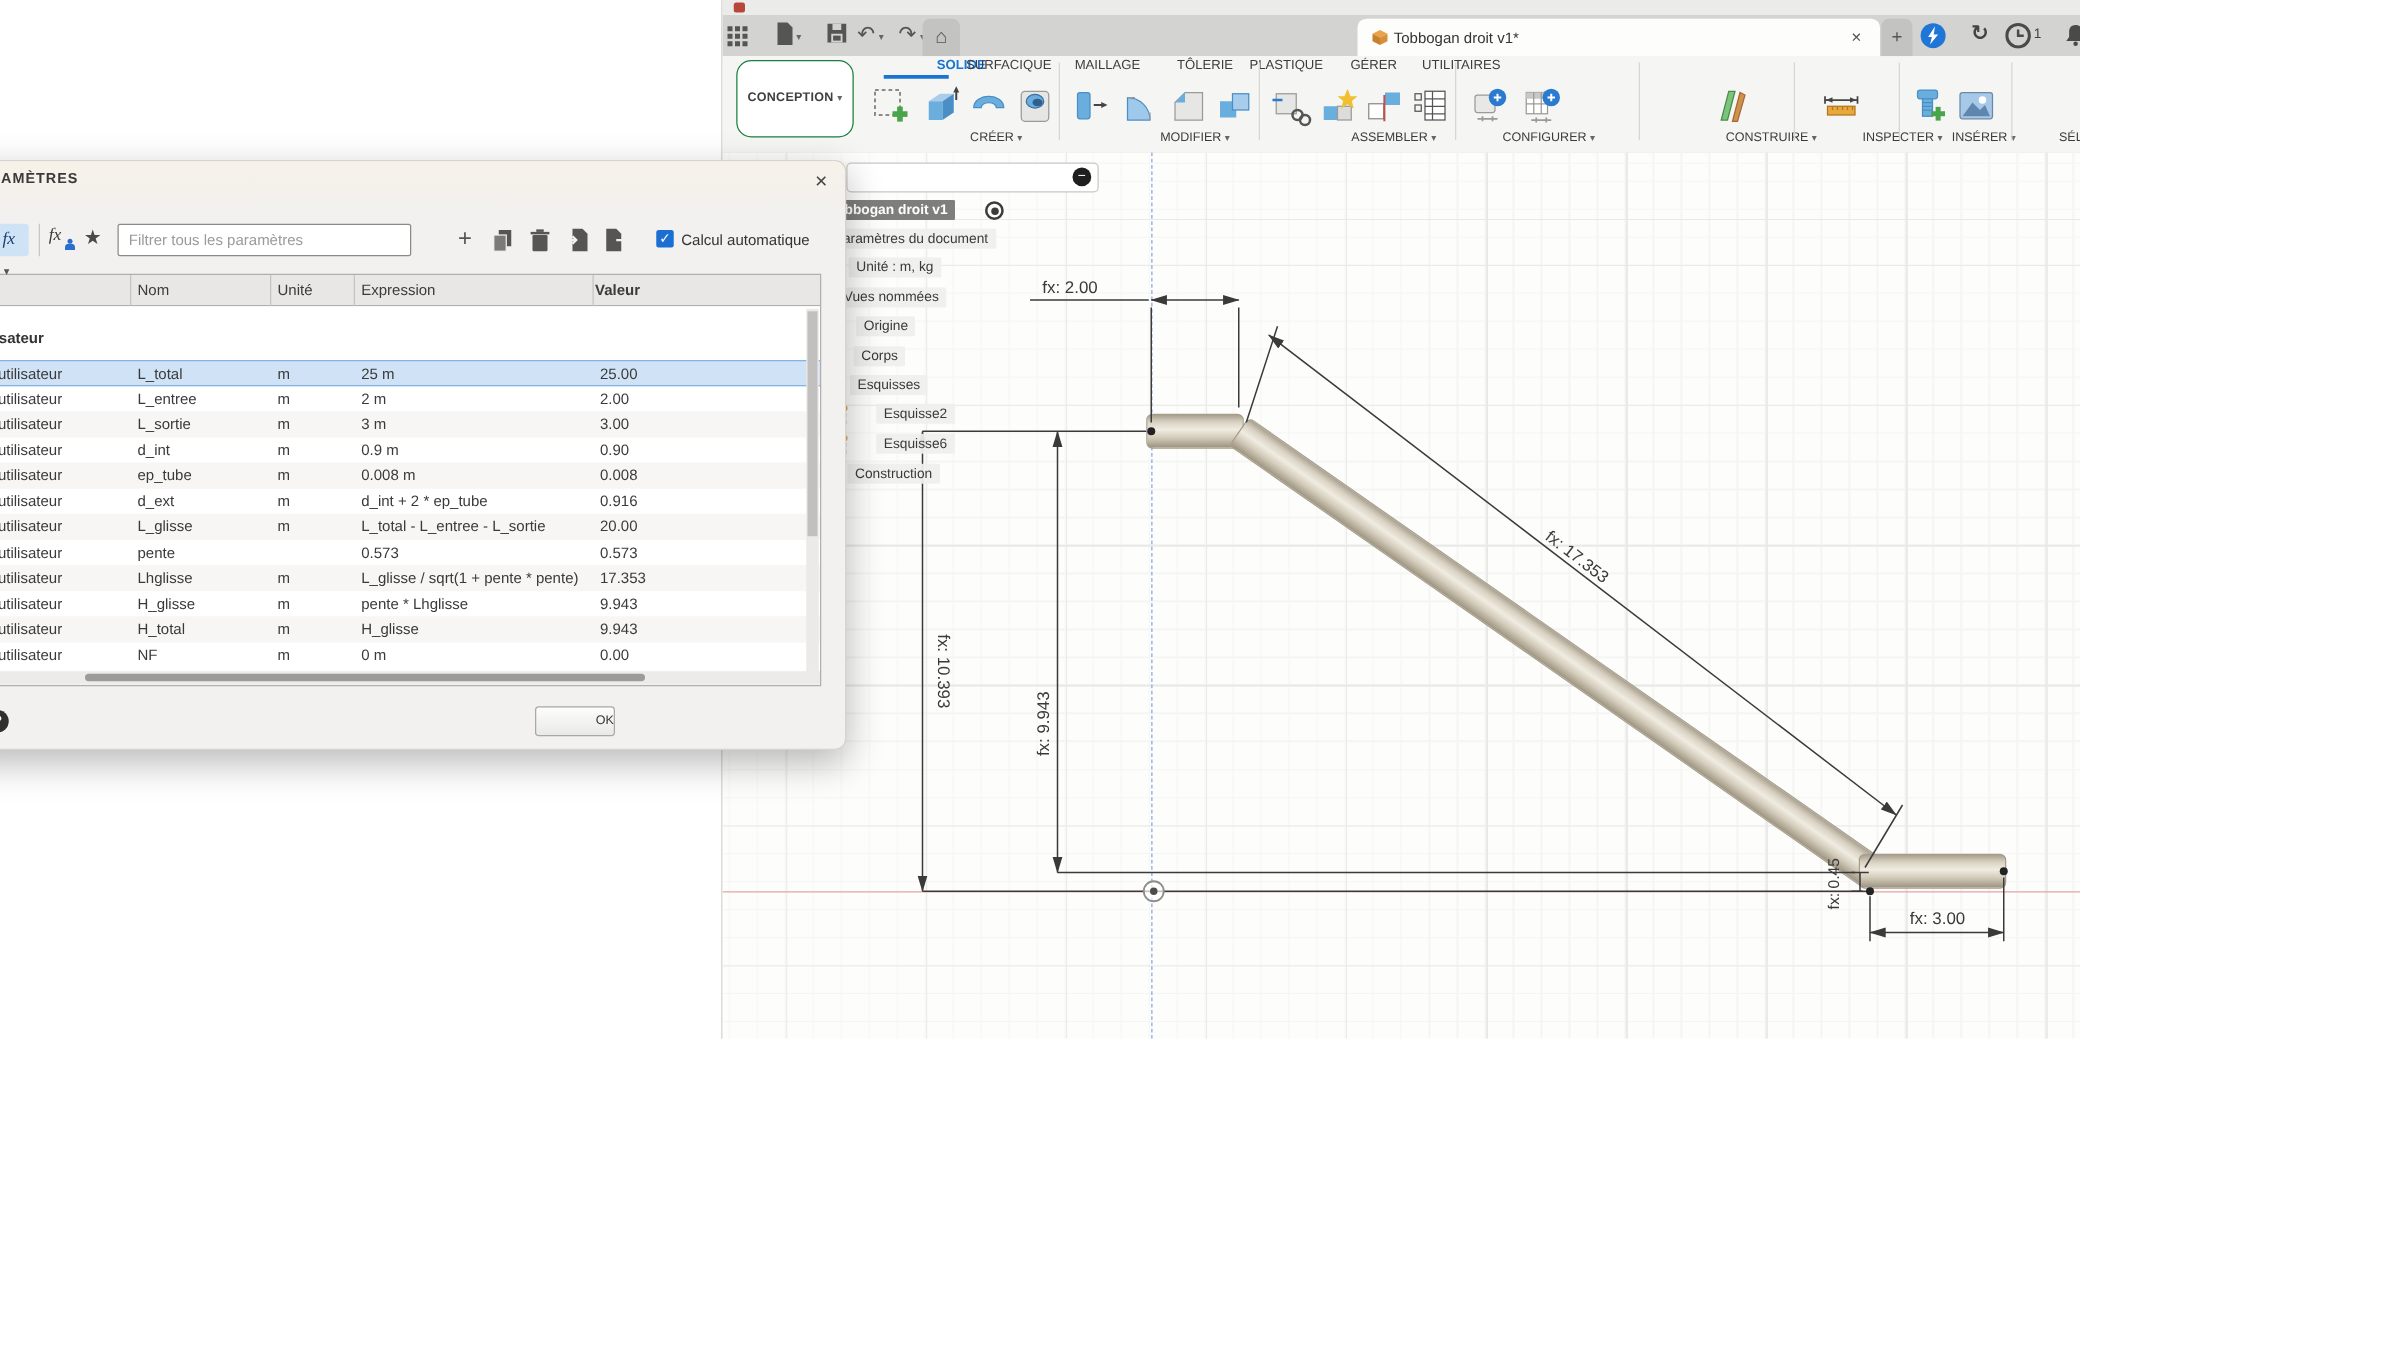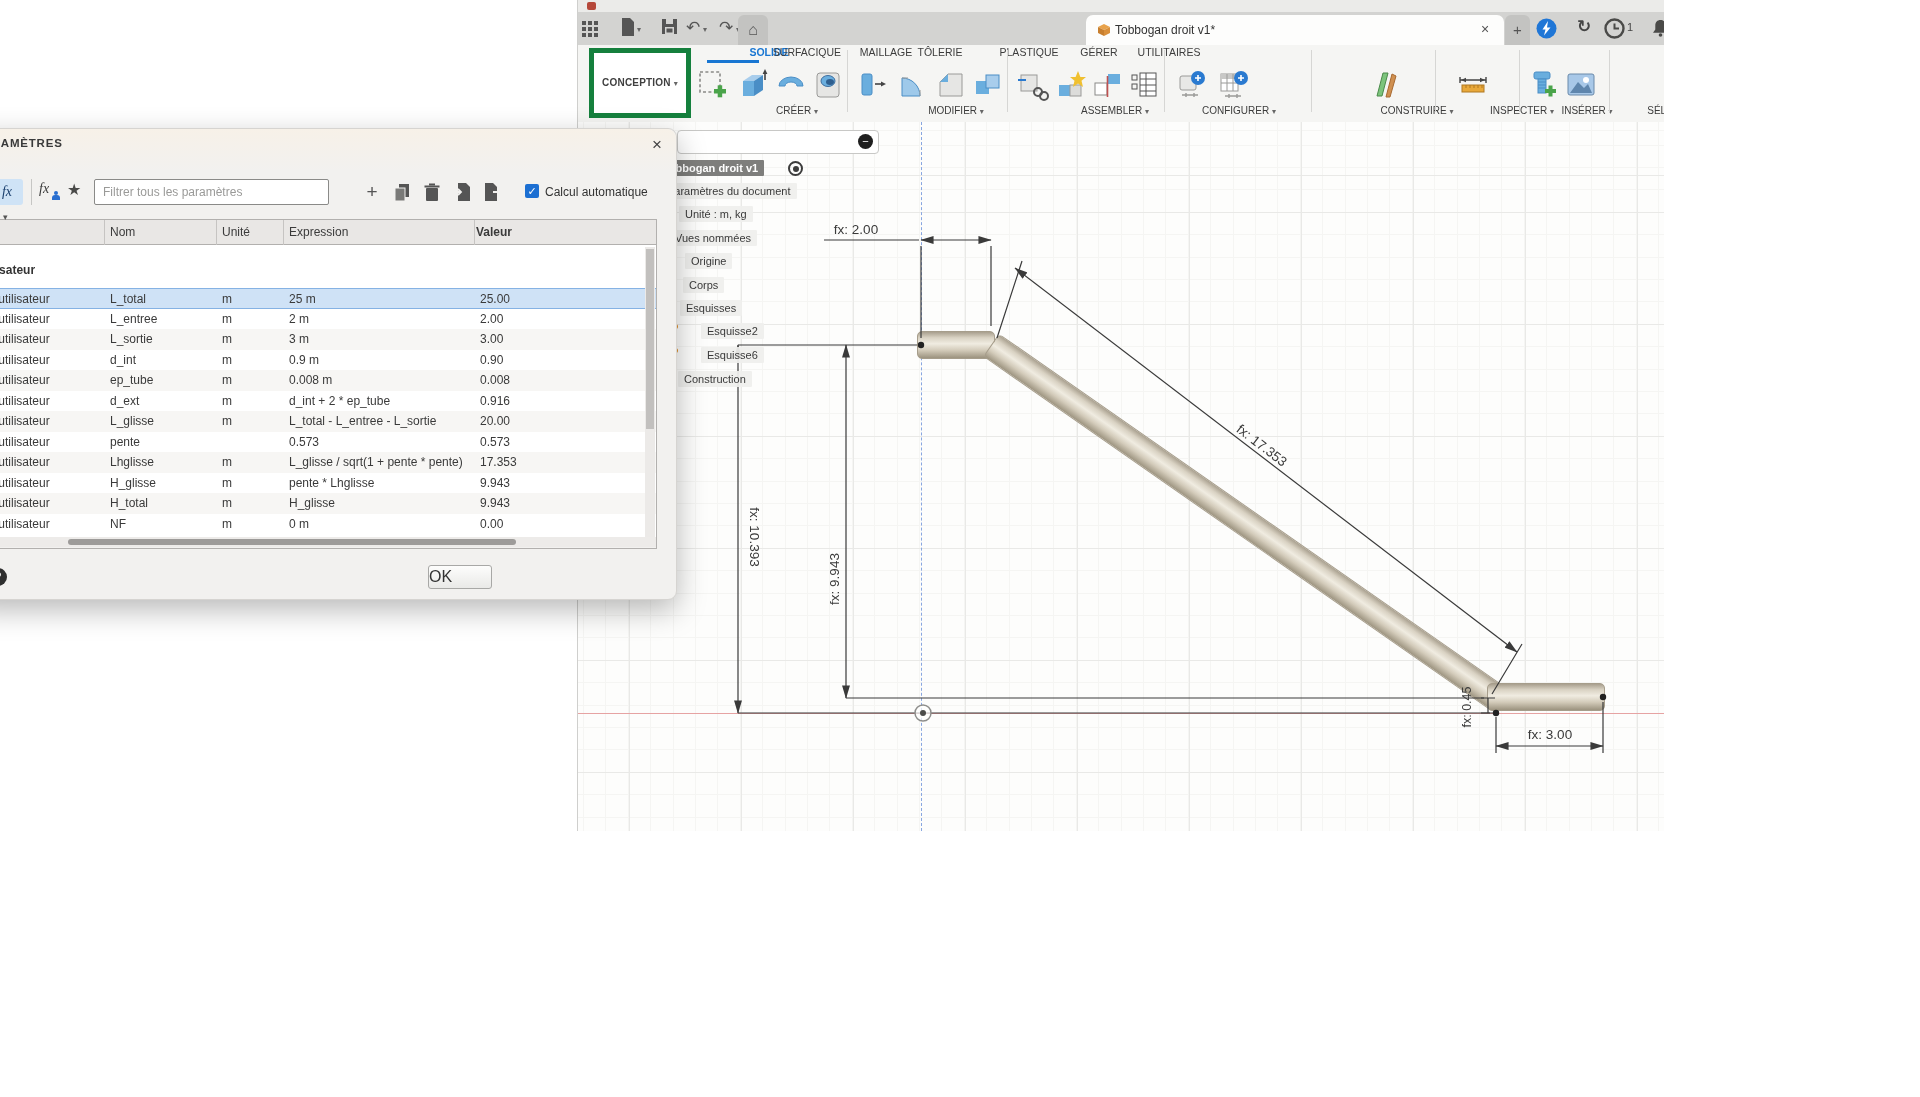--- a/index.html
+++ b/index.html
@@ -13,21 +13,21 @@
   .tb-ic{position:absolute;top:4px;color:#555;font-size:15px;line-height:24px;text-align:center;width:24px;height:24px;}
   .caret{font-size:8px;color:#666;}
   .hometab{position:absolute;left:160px;top:3px;width:30px;height:30px;background:#c3c3c1;border-radius:6px 6px 0 0;text-align:center;color:#555;font-size:16px;line-height:30px;}
   .doctab{position:absolute;left:508px;top:3px;width:418px;height:30px;background:#fdfdfc;border-radius:7px 7px 0 0;}
   .doctab .lbl{position:absolute;left:29px;top:8px;font-size:12px;color:#333;white-space:nowrap;}
   .doctab .x{position:absolute;left:395px;top:6px;font-size:14px;color:#555;}
   .newtab{position:absolute;left:927px;top:3px;width:25px;height:30px;background:#c3c3c1;border-radius:6px 6px 0 0;color:#555;font-size:15px;text-align:center;line-height:30px;}
   .circ-ic{position:absolute;top:6px;width:21px;height:21px;}
   
   .ribbon{position:absolute;left:0;top:45px;width:1086px;height:77px;background:#f5f5f3;border-bottom:1px solid #d6d6d4;}
-  .mode-btn{position:absolute;left:11px;top:3px;width:92px;height:60px;background:#fff;border:5px solid #15803d;border-radius:0;
+  .mode-btn{position:absolute;left:11px;top:3px;width:92px;height:60px;background:#fff;border:1px solid #15803d;border-radius:12px;
             font-size:10px;font-weight:bold;color:#3f3f3f;text-align:center;line-height:60px;letter-spacing:.2px;}
   .rtab{position:absolute;top:1px;font-size:10.5px;color:#3c3c3c;transform:translateX(-50%);white-space:nowrap;}
   .rtab.active{color:#1876d2;font-weight:bold;margin-left:36px;}
   .underline{position:absolute;left:129px;top:15px;width:52px;height:3px;background:#1876d2;}
   .gicon{position:absolute;top:23px;width:34px;height:34px;transform:translateX(-50%);}
   .glabel{position:absolute;top:60px;font-size:10px;color:#3c3c3c;transform:translateX(-50%);white-space:nowrap;margin-left:26px;}
   .gdiv{position:absolute;top:5px;width:1px;height:62px;background:#d6d6d4;}
   
   .canvas{position:absolute;left:0;top:122px;width:1086px;height:709px;
     background:
@@ -87,21 +87,21 @@
   .c.t{left:-30px}.c.n{left:141px}.c.u{left:253px}.c.e{left:320px}.c.v{left:511px}
   .vscroll{position:absolute;left:676px;top:118px;width:10px;height:298px;background:#eceae8;}
   .vthumb{position:absolute;left:1px;top:2px;width:8px;height:180px;background:#c2c0be;}
   .hscroll{position:absolute;left:0;top:408px;width:687px;height:10px;background:#edebe9;}
   .hthumb{position:absolute;left:99px;top:2px;width:448px;height:6px;background:#9d9b99;border-radius:3px;}
   .tbot{position:absolute;left:0;top:419px;width:687px;height:1px;background:#b2b0ae;}
   .tright{position:absolute;left:687px;top:90px;width:1px;height:330px;background:#b2b0ae;}
   .help{position:absolute;left:20px;top:439px;width:18px;height:18px;border-radius:50%;background:#2f2f2f;color:#fff;
         font-size:12px;font-weight:bold;text-align:center;line-height:18px;}
   .okbtn{position:absolute;left:459px;top:436px;width:62px;height:22px;background:linear-gradient(#fdfdfc,#e9e9e7);
-         border:1px solid #a8a8a6;border-radius:3px;font-size:16px;color:#333;text-align:left;line-height:22px;}
+         border:1px solid #a8a8a6;border-radius:3px;font-size:10px;color:#333;text-align:right;line-height:22px;}
   .grid9{width:4px;height:4px;background:#555;box-shadow:6px 0 #555,12px 0 #555,0 6px #555,6px 6px #555,12px 6px #555,0 12px #555,6px 12px #555,12px 12px #555;}
 </style>
 </head>
 <body>
 
 <div id="root">
 <div id="win">
 
   <div class="strip-top">
     <div class="abs" style="left:9px;top:2px;width:9px;height:8px;background:#b5483a;border-radius:2px;"></div>
@@ -157,21 +157,21 @@
   </div>
 
   <div class="ribbon">
     <div class="mode-btn">
       <span>CONCEPTION</span> <span class="caret">▾</span>
     </div>
 
     <span class="rtab active" style="left:155px;">SOLIDE</span>
     <span class="rtab" style="left:229px;">SURFACIQUE</span>
     <span class="rtab" style="left:308px;">MAILLAGE</span>
-    <span class="rtab" style="left:362px;">TÔLERIE</span>
+    <span class="rtab" style="left:386px;">TÔLERIE</span>
     <span class="rtab" style="left:451px;">PLASTIQUE</span>
     <span class="rtab" style="left:521px;">GÉRER</span>
     <span class="rtab" style="left:591px;">UTILITAIRES</span>
     <div class="underline"></div>
 
     <svg class="gicon" style="left:135px;" viewBox="0 0 34 34">
       <rect x="4" y="4" width="20" height="20" fill="none" stroke="#8a8a88" stroke-width="1.6" stroke-dasharray="3 2.4"></rect>
       <rect x="18" y="21" width="12" height="4.5" fill="#4aa44a"></rect>
           <rect x="21.7" y="17.3" width="4.5" height="12" fill="#4aa44a"></rect>
         </svg>

